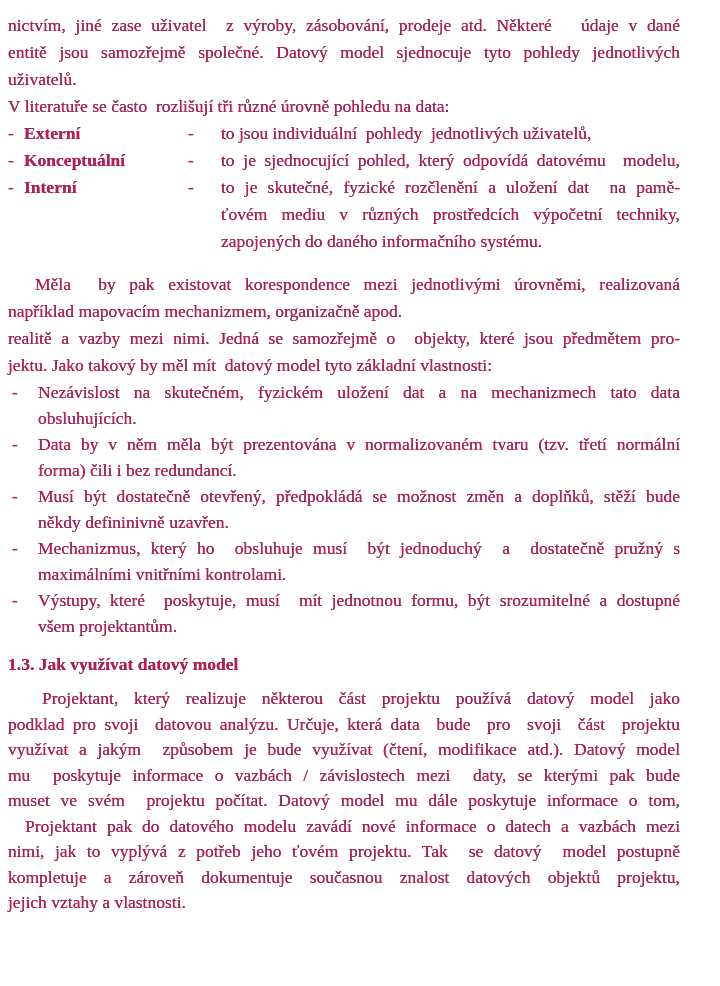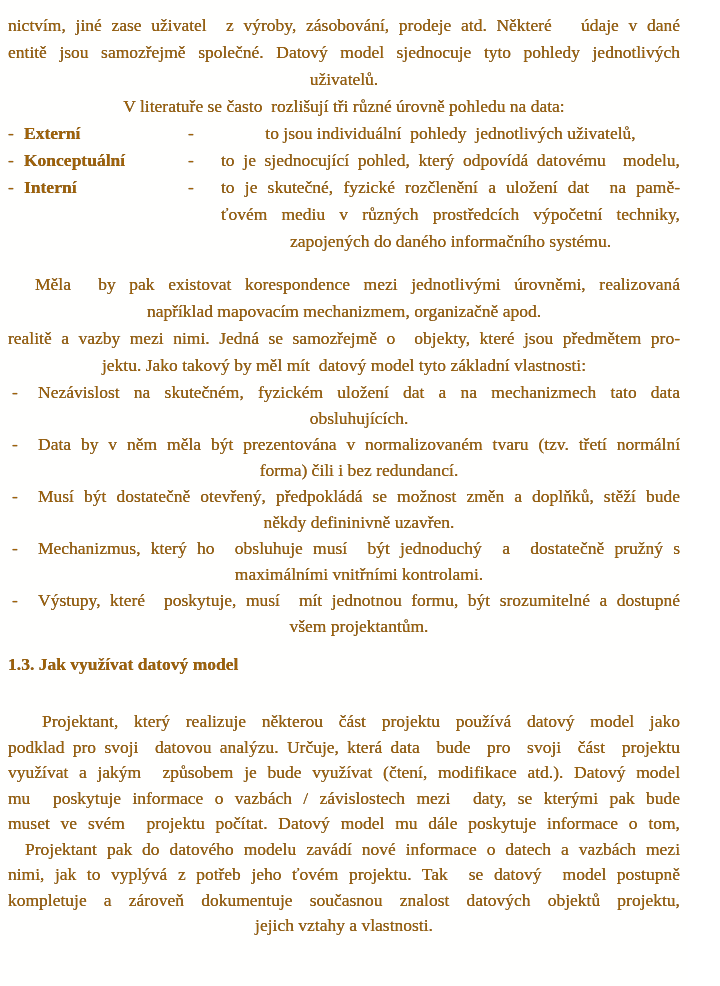--- a/index.html
+++ b/index.html
@@ -7,30 +7,29 @@
     padding: 0;
     background: #ffffff;
   }
   .page {
     position: relative;
     width: 688px;
     height: 986px;
     box-sizing: border-box;
     padding: 12px 8px 0 8px;
     background: #fffffe;
-    color: #a16207;
+    color: #be185d;
     font-family: "Liberation Serif", "DejaVu Serif", serif;
     font-size: 17.5px;
     overflow: hidden;
     text-shadow: 0 0 0.6px rgba(10,10,10,0.75);
   }
   .line {
     line-height: 27px;
     white-space: pre-wrap;
-    text-align: center;
   }
   .just {
     text-align: justify;
     text-align-last: justify;
   }
   .bold { font-weight: 700; }
 
   
   .defrow {
     display: grid;
@@ -47,21 +46,21 @@
   }
   .brow .bdash { padding-left: 4px; }
   .sec3 .line, .sec3 .bdash { line-height: 26px; }
 
   .spacer1 { height: 16px; }
   .heading {
     margin-top: 12px;
     line-height: 26px;
     font-weight: 700;
   }
-  .sec4 { margin-top: 32px; }
+  .sec4 { margin-top: 9px; }
   .sec4 .line, .sec5 .line { line-height: 25.5px; }
 
   .ind-sm { text-indent: 17px; }
   .ind-md { text-indent: 27px; }
   .ind-lg { text-indent: 34px; }
 </style>
 </head>
 <body>
 
 <div class="page">

